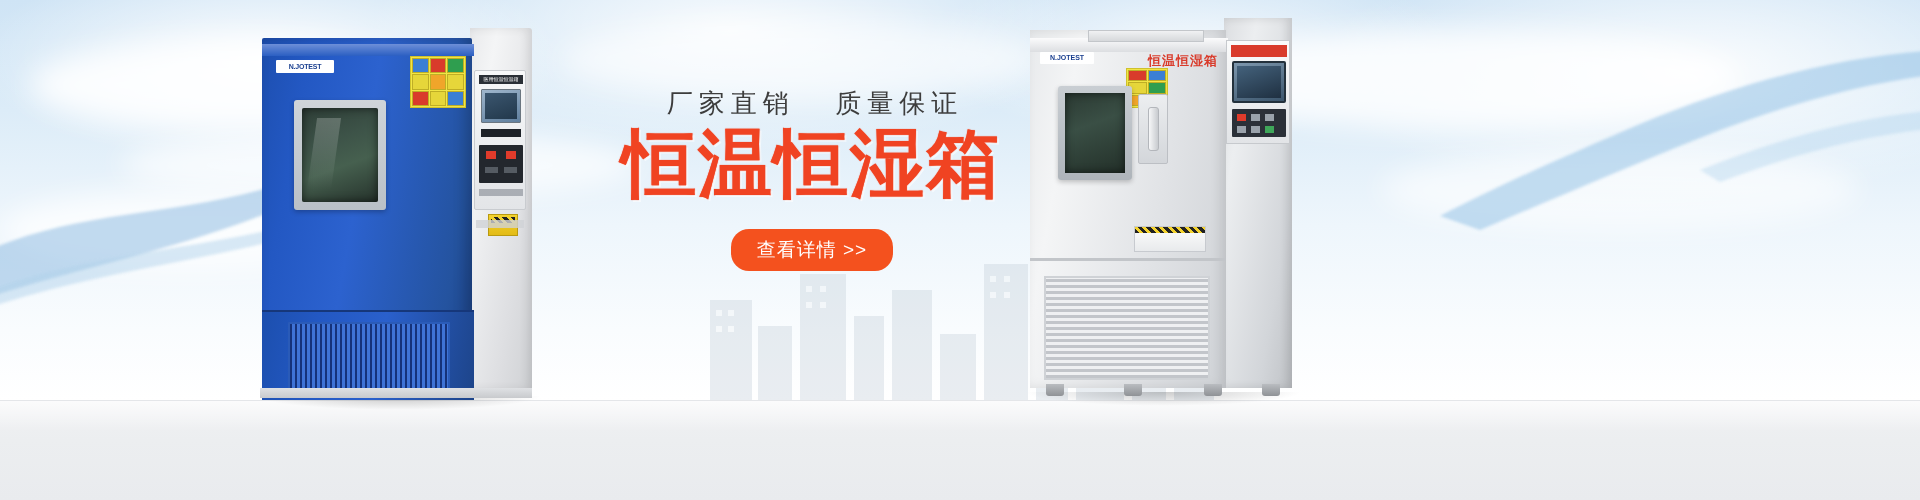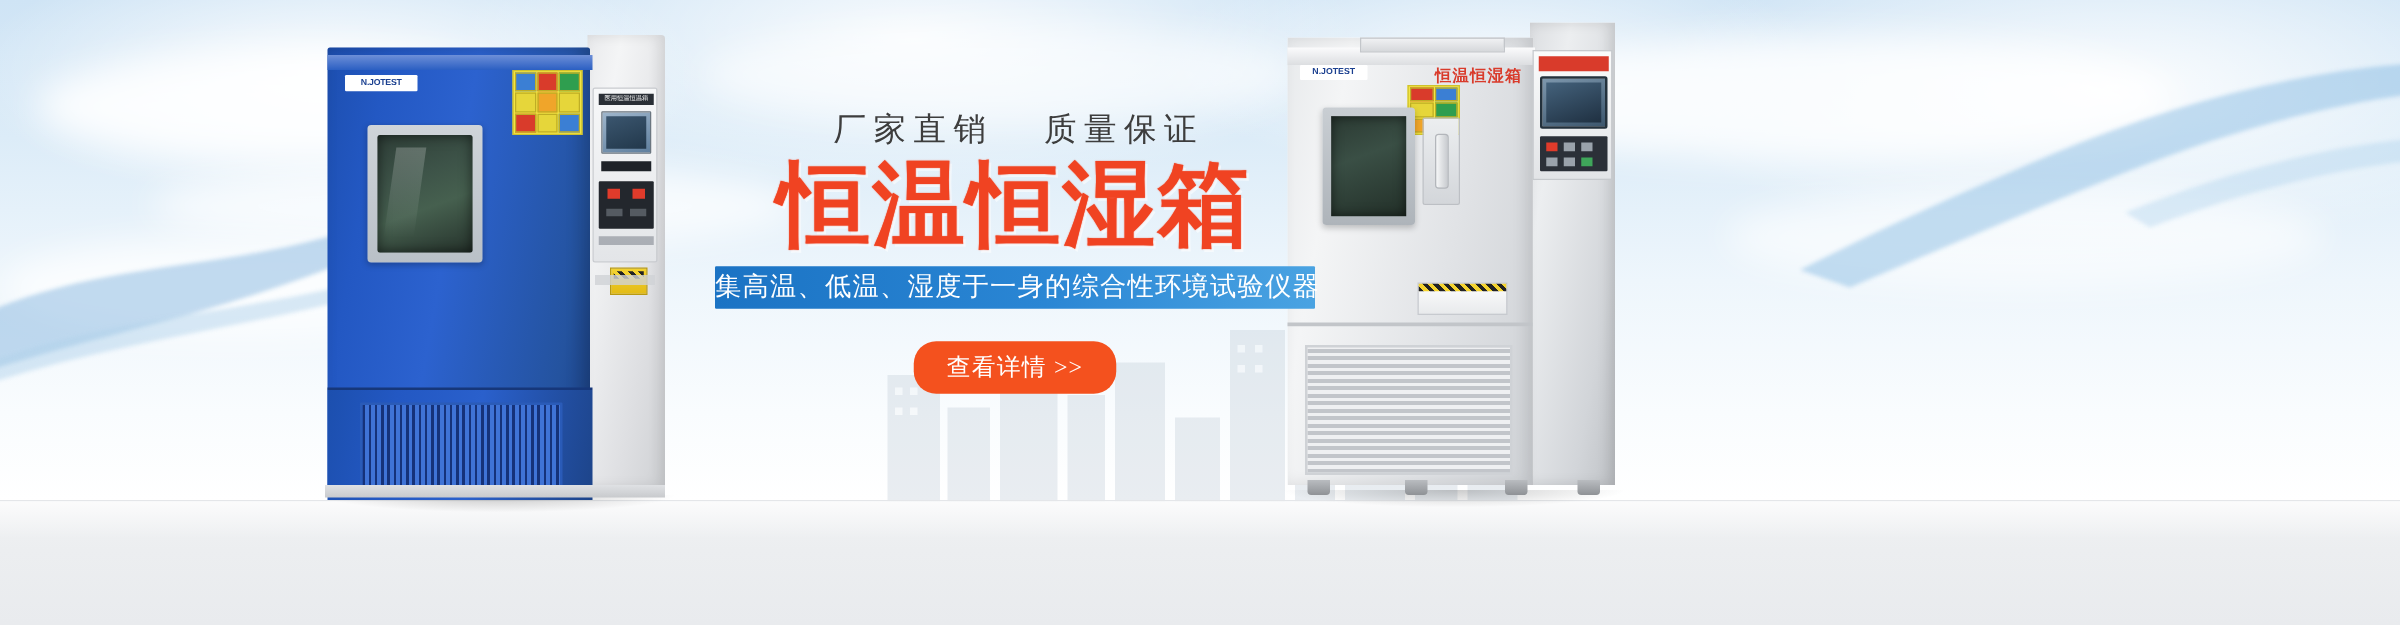--- a/index.html
+++ b/index.html
@@ -147,21 +147,21 @@
   .cta {
     background:#f4511e;
     color:#ffffff;
     font-size:19px;
     letter-spacing:1px;
     padding:8px 26px;
     border:none;
     border-radius:18px;
     cursor:pointer;
     white-space:nowrap;
-    font-family:Liberation Serif, serif;
+    font-family:Liberation Sans, sans-serif;
   }
 
   
   .machine-blue {
     position:absolute;
     left:262px; top:28px;
     width:270px; height:372px;
     z-index:20;
   }
   .mb-body {
@@ -611,21 +611,20 @@
   <div class="textblock">
 
     <div class="tagline">
       <span>厂家直销</span>
       <span class="gap"></span>
       <span>质量保证</span>
     </div>
 
     <div class="headline">恒温恒湿箱</div>
 
-    <div class="subtitle-bar">集高温、低温、湿度于一身的综合性环境试验仪器</div>
 
 
     <div class="cta-wrap">
       <button class="cta">查看详情 &gt;&gt;</button>
     </div>
 
   </div>
 
 </div>
 

